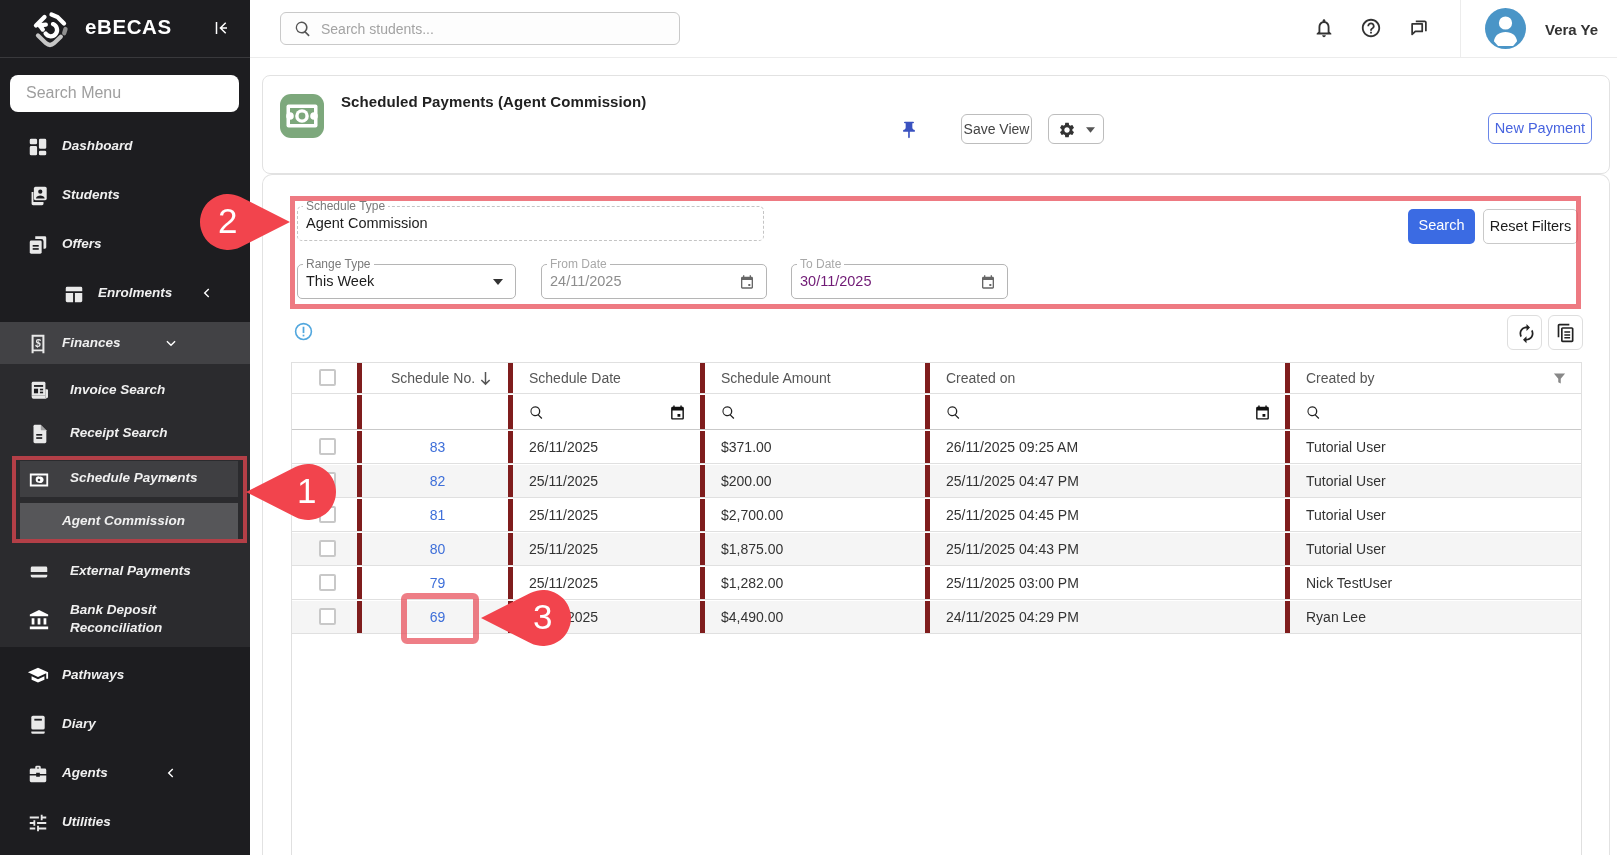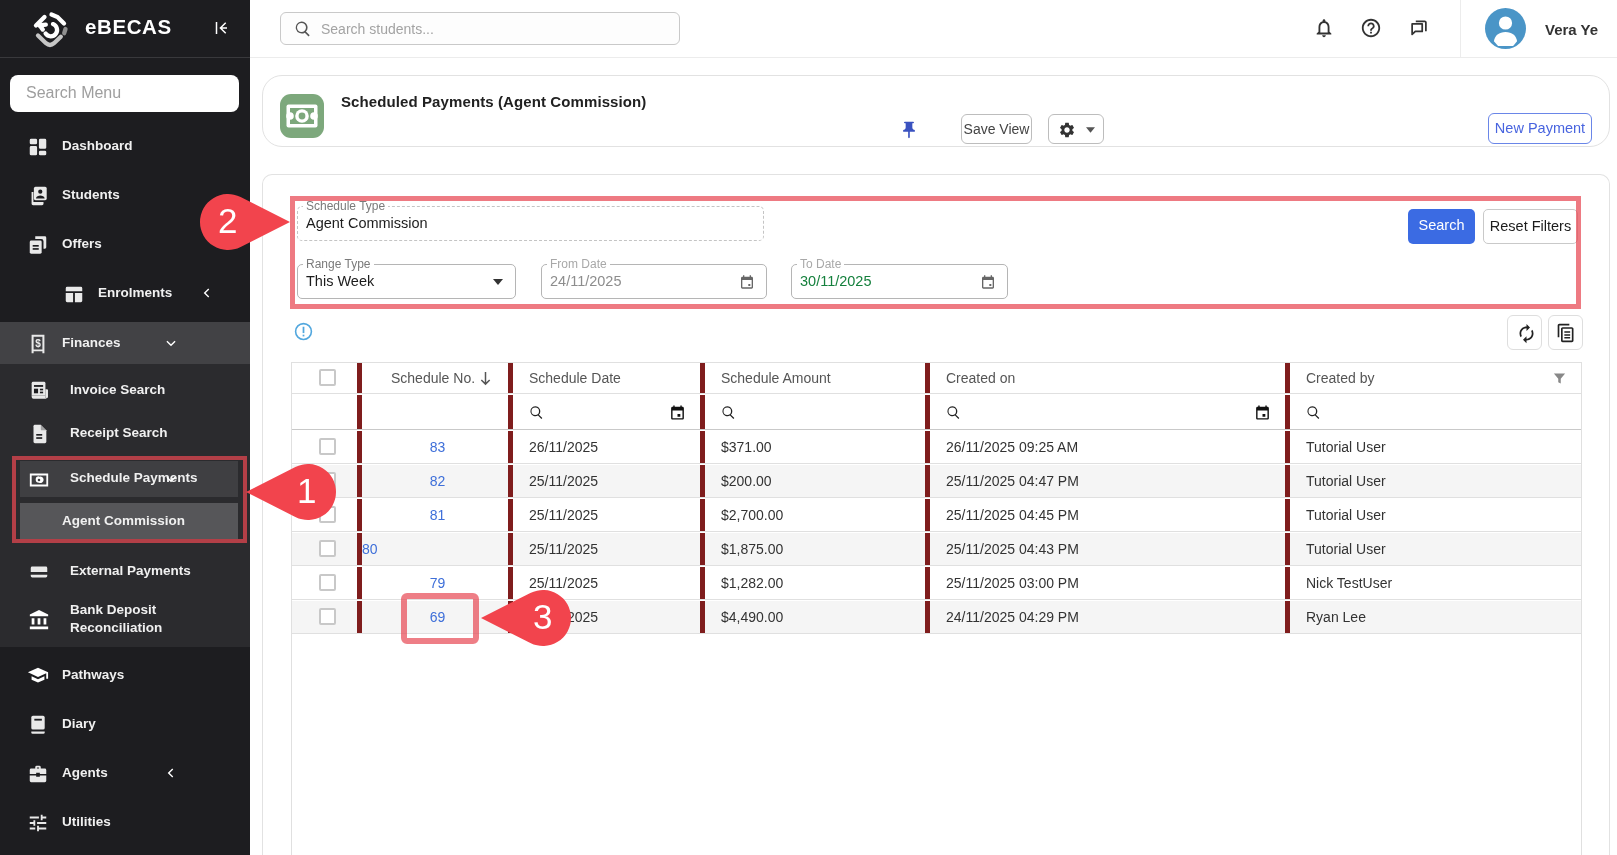--- a/index.html
+++ b/index.html
@@ -6,21 +6,21 @@
 html,body { width:1617px; height:855px; overflow:hidden; font-family:"Liberation Sans", sans-serif; background:#fff; }
 
 
 #sidebar { position:absolute; left:0; top:0; width:250px; height:855px; background:#1d1d20; z-index:5; }
 #sidehead { position:absolute; left:0; top:0; width:250px; height:58px; border-bottom:1px solid #39393c; }
 #logo { position:absolute; left:29px; top:8px; }
 #brand { position:absolute; left:85px; top:15px; color:#fff; font-size:20.5px; font-weight:bold; letter-spacing:0.6px; }
 #collapse { position:absolute; left:212px; top:19px; }
 #searchmenu { position:absolute; left:10px; top:75px; width:229px; height:37px; background:#fff; border-radius:8px; }
 #searchmenu span { position:absolute; left:16px; top:9px; color:#9e9e9e; font-size:16px; }
-.nav { position:absolute; left:0; width:202px; height:49px; color:#f0f0f0; font-size:13.5px; font-weight:bold; }
+.nav { position:absolute; left:0; width:202px; height:49px; color:#f0f0f0; font-size:13.5px; font-weight:bold;font-style:italic; }
 .nav .ic { position:absolute; left:27px; top:13.5px; width:22px; height:22px; }
 .nav .lbl { position:absolute; left:62px; top:16px; white-space:nowrap; }
 .nav .chev { position:absolute; right:24px; top:17px; }
 .sub .lbl { left:70px; }
 .sub .ic { left:28px; }
 #finpanel { position:absolute; left:0; top:322px; width:250px; height:325px; background:#2b2b2e; }
 #finrow { position:absolute; left:0; top:322px; width:250px; height:42px; background:#424245; }
 #sprow  { position:absolute; left:20px; top:461px; width:218px; height:36px; background:#3f3f42; }
 #acrow  { position:absolute; left:20px; top:503px; width:218px; height:36px; background:#565659; }
 
@@ -232,21 +232,21 @@
       <g clip-path="url(#avc)">
         <circle cx="20.5" cy="15" r="6.6" fill="#fff"></circle>
         <path d="M20.5 24c6.5 0 10.8 3.6 11.6 9.3l-4 4.7h-15l-4.2-4.7C9.7 27.6 14 24 20.5 24z" fill="#fff"></path>
       </g>
     </svg>
   <div style="position:absolute; left:1295px; top:21px; color:#333; font-size:15px; font-weight:bold;">Vera Ye</div>
 </div>
 
 <div id="main" style="position:absolute; left:250px; top:58px; width:1367px; height:797px; background:#fff;">
 
-  <div style="position:absolute; left:12px; top:17px; width:1348px; height:72px; border:1px solid #e2e2e2; border-radius:20px; background:#fff;">
+  <div style="position:absolute; left:12px; top:17px; width:1348px; height:99px; border:1px solid #e2e2e2; border-radius:8px; background:#fff;">
     <svg style="position:absolute; left:17px; top:18px;" width="44" height="44" viewBox="0 0 44 44">
       <rect x="0" y="0" width="44" height="44" rx="11" fill="#7da87c"></rect>
       <rect x="6.5" y="10.5" width="31" height="23" rx="2" fill="#fff"></rect>
       <rect x="10" y="14" width="24" height="16" fill="#7da87c"></rect>
       <circle cx="10" cy="22" r="3.8" fill="#fff"></circle>
         <circle cx="34" cy="22" r="3.8" fill="#fff"></circle>
       <circle cx="22" cy="22" r="6.8" fill="#fff"></circle>
       <circle cx="22" cy="22" r="3.4" fill="#7da87c"></circle>
     </svg>
     <div style="position:absolute; left:78px; top:17px; font-size:15px; font-weight:bold; color:#212121; letter-spacing:0.1px;">Scheduled Payments (Agent Commission)</div>
@@ -284,21 +284,21 @@
     </div>
     <div class="fs" style="left:278px; top:89px; width:226px; height:35px;">
       <span class="flbl" style="color:#a8a8a8;">From Date</span>
       <div class="fval" style="color:#8d8d8d;">24/11/2025</div>
       <svg style="position:absolute; right:11px; top:9px;" width="16" height="16" viewBox="0 0 24 24">
           <path d="M19 4h-1V2h-2v2H8V2H6v2H5c-1.1 0-2 .9-2 2v14c0 1.1.9 2 2 2h14c1.1 0 2-.9 2-2V6c0-1.1-.9-2-2-2zm0 16H5V9h14v11zm-5-5h3v3h-3v-3z" fill="#666"></path>
         </svg>
     </div>
     <div class="fs" style="left:528px; top:89px; width:217px; height:35px;">
       <span class="flbl" style="color:#a8a8a8;">To Date</span>
-      <div class="fval" style="color:#15803d;">30/11/2025</div>
+      <div class="fval" style="color:#701a75;">30/11/2025</div>
       <svg style="position:absolute; right:11px; top:9px;" width="16" height="16" viewBox="0 0 24 24">
           <path d="M19 4h-1V2h-2v2H8V2H6v2H5c-1.1 0-2 .9-2 2v14c0 1.1.9 2 2 2h14c1.1 0 2-.9 2-2V6c0-1.1-.9-2-2-2zm0 16H5V9h14v11zm-5-5h3v3h-3v-3z" fill="#666"></path>
         </svg>
     </div>
     <div style="position:absolute; left:1145px; top:34px; width:67px; height:35px; background:#3b6be3; border-radius:5px;">
         <span style="position:absolute; left:0; right:0; top:8px; text-align:center; font-size:14.5px; color:#fff;">Search</span>
       </div>
     <div style="position:absolute; left:1220px; top:34px; width:95px; height:35px; border:1px solid #c9c9c9; border-radius:5px; background:#fff;">
         <span style="position:absolute; left:0; right:0; top:8px; text-align:center; font-size:14.5px; color:#1c1c1c;">Reset Filters</span>
       </div>
@@ -434,21 +434,21 @@
           </div>
         <div class="cell c5">
             <span class="ctext">Tutorial User</span>
           </div>
       </div>
       <div class="trow" style="top:170px; height:33px; background:#f5f5f5;">
         <div class="cell c0">
             <div class="cbox"></div>
           </div>
         <div class="cell c1">
-            <span class="ctext link" style="left:0; width:151px; ">80</span>
+            <span class="ctext link" style="left:0; width:151px; text-align:center;">80</span>
           </div>
         <div class="cell c2">
             <span class="ctext">25/11/2025</span>
           </div>
         <div class="cell c3">
             <span class="ctext">$1,875.00</span>
           </div>
         <div class="cell c4">
             <span class="ctext">25/11/2025 04:43 PM</span>
           </div>

